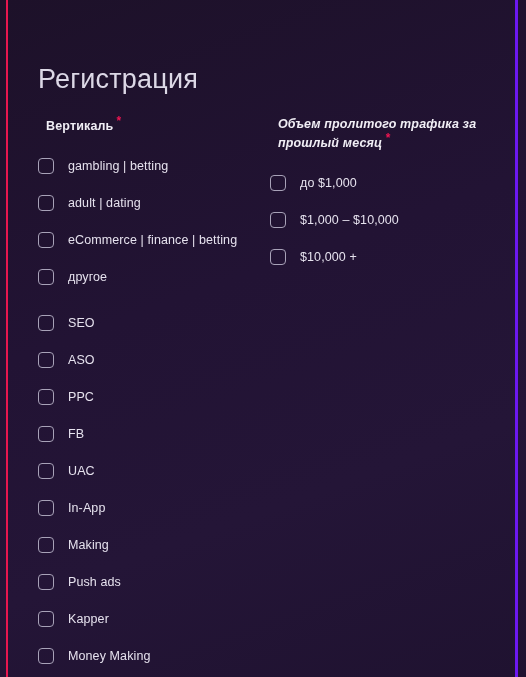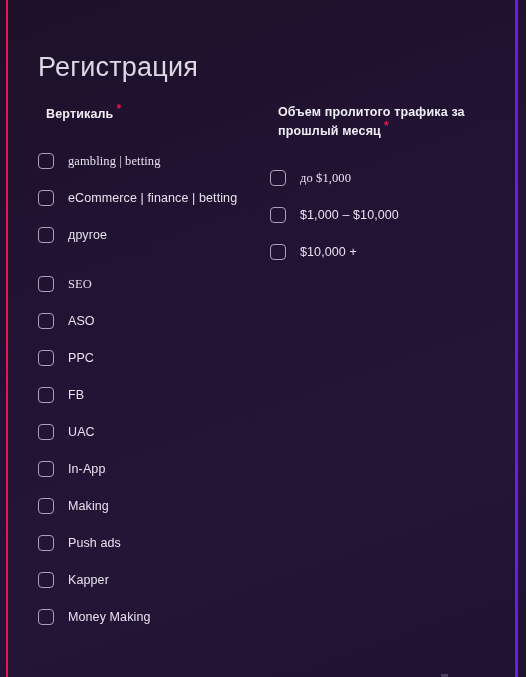--- a/index.html
+++ b/index.html
@@ -29,21 +29,21 @@
   .rail-right {
     position: absolute;
     right: 8px;
     top: 0;
     width: 3px;
     height: 677px;
     background: #6c18f0;
   }
   .content {
     position: absolute;
-    left: 0; top: 4px;
+    left: 0; top: 16px;
     width: 526px;
     height: 606px;
   }
   .page-title {
     position: absolute;
     left: 38px;
     top: 30px;
     font-size: 27px;
     font-weight: 400;
     letter-spacing: 0.2px;
@@ -99,23 +99,23 @@
     background: transparent;
     box-sizing: border-box;
   }
   .opt-text {
     margin-left: 14px;
     font-size: 12.5px;
     color: #e6e2ee;
     white-space: nowrap;
     letter-spacing: 0.1px;
   }
-  .list-vertical .opt-row:first-child { margin-top: 27px; font-family: Liberation Serif, serif; }
+  .list-vertical .opt-row:first-child { margin-top: 20px; }
   .group-2 { margin-top: 24px; }
-  .group-label.two-line { line-height: 17px; }
+  .group-label.two-line { line-height: 17px; font-style: italic; }
   .sub-dot {
     position: absolute;
     left: 441px;
     top: 670px;
     width: 7px;
     height: 4px;
     background: #6d6480;
     opacity: 0.55;
   }
 </style>
@@ -137,20 +137,24 @@
         <div class="group-label">
           <span>Вертикаль</span><span class="req">*</span>
         </div>
         <ul class="opt-list list-vertical">
           <li class="opt-row">
             <span class="cbx"></span>
             <span class="opt-text">gambling | betting</span>
           </li>
           <li class="opt-row">
             <span class="cbx"></span>
+            <span class="opt-text">adult | dating</span>
+          </li>
+          <li class="opt-row">
+            <span class="cbx"></span>
             <span class="opt-text">eCommerce | finance | betting</span>
           </li>
           <li class="opt-row">
             <span class="cbx"></span>
             <span class="opt-text">другое</span>
           </li>
         </ul>
       </div>
 
       <div class="group-2">

